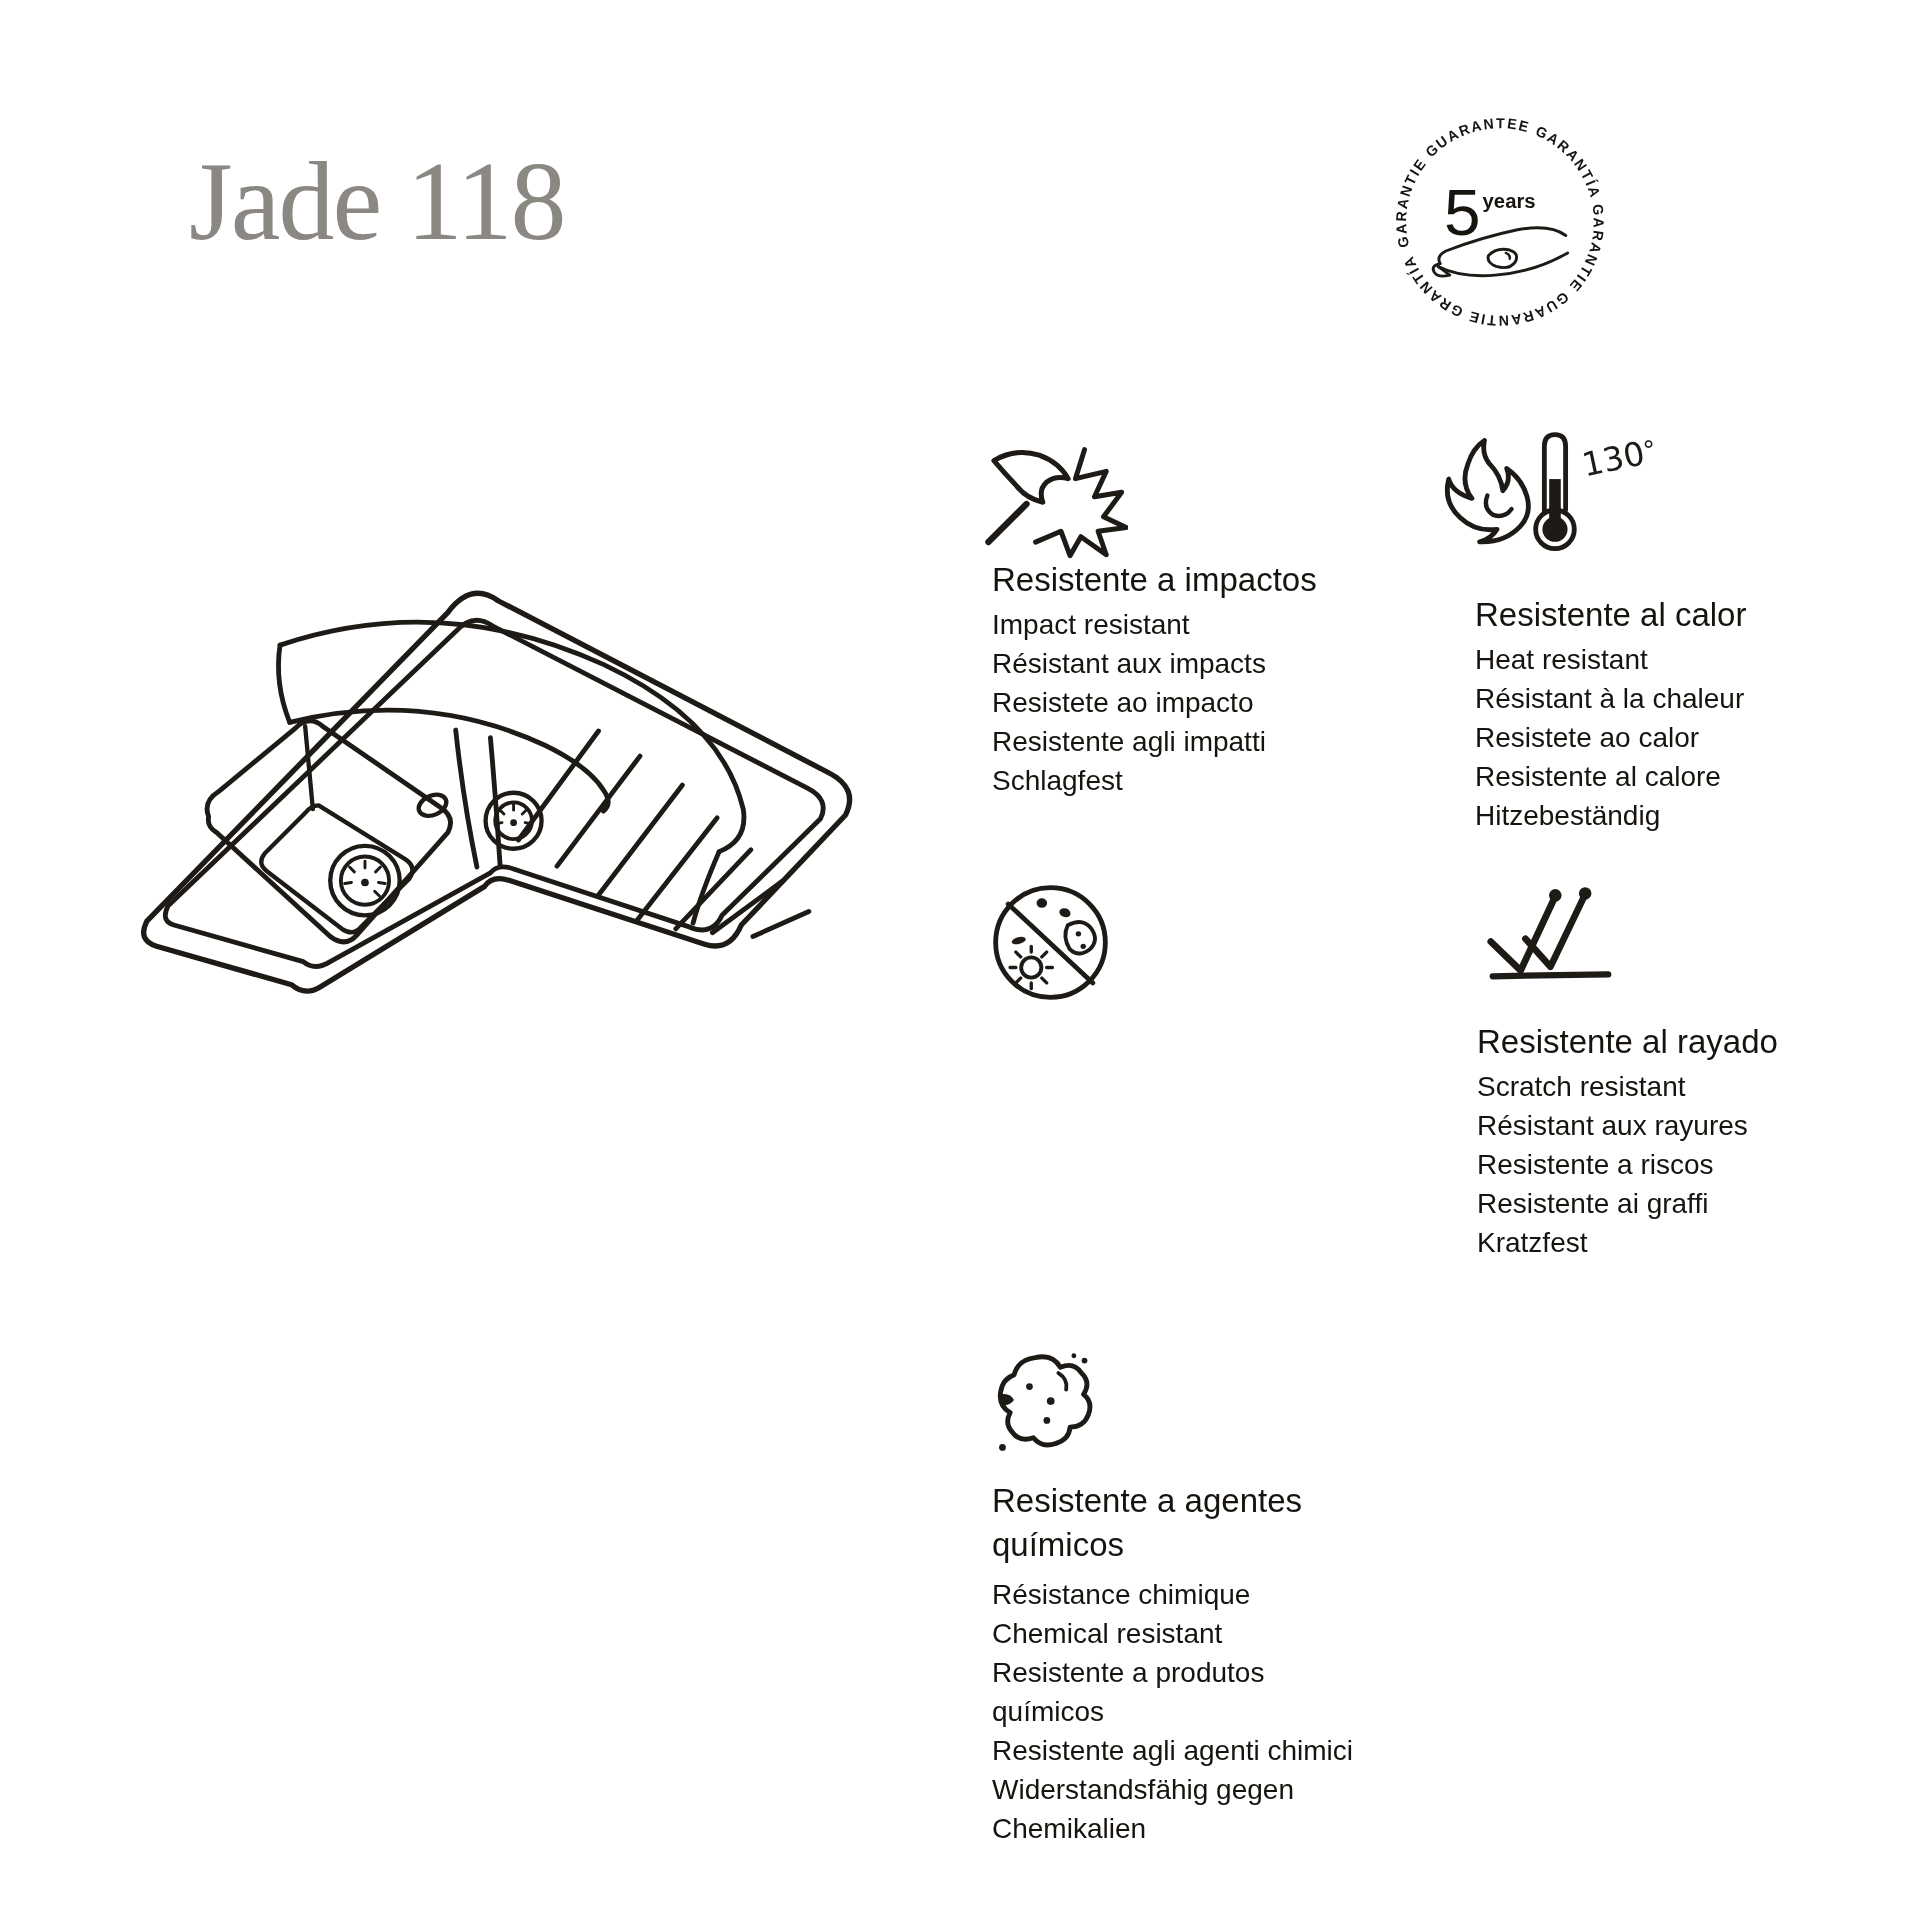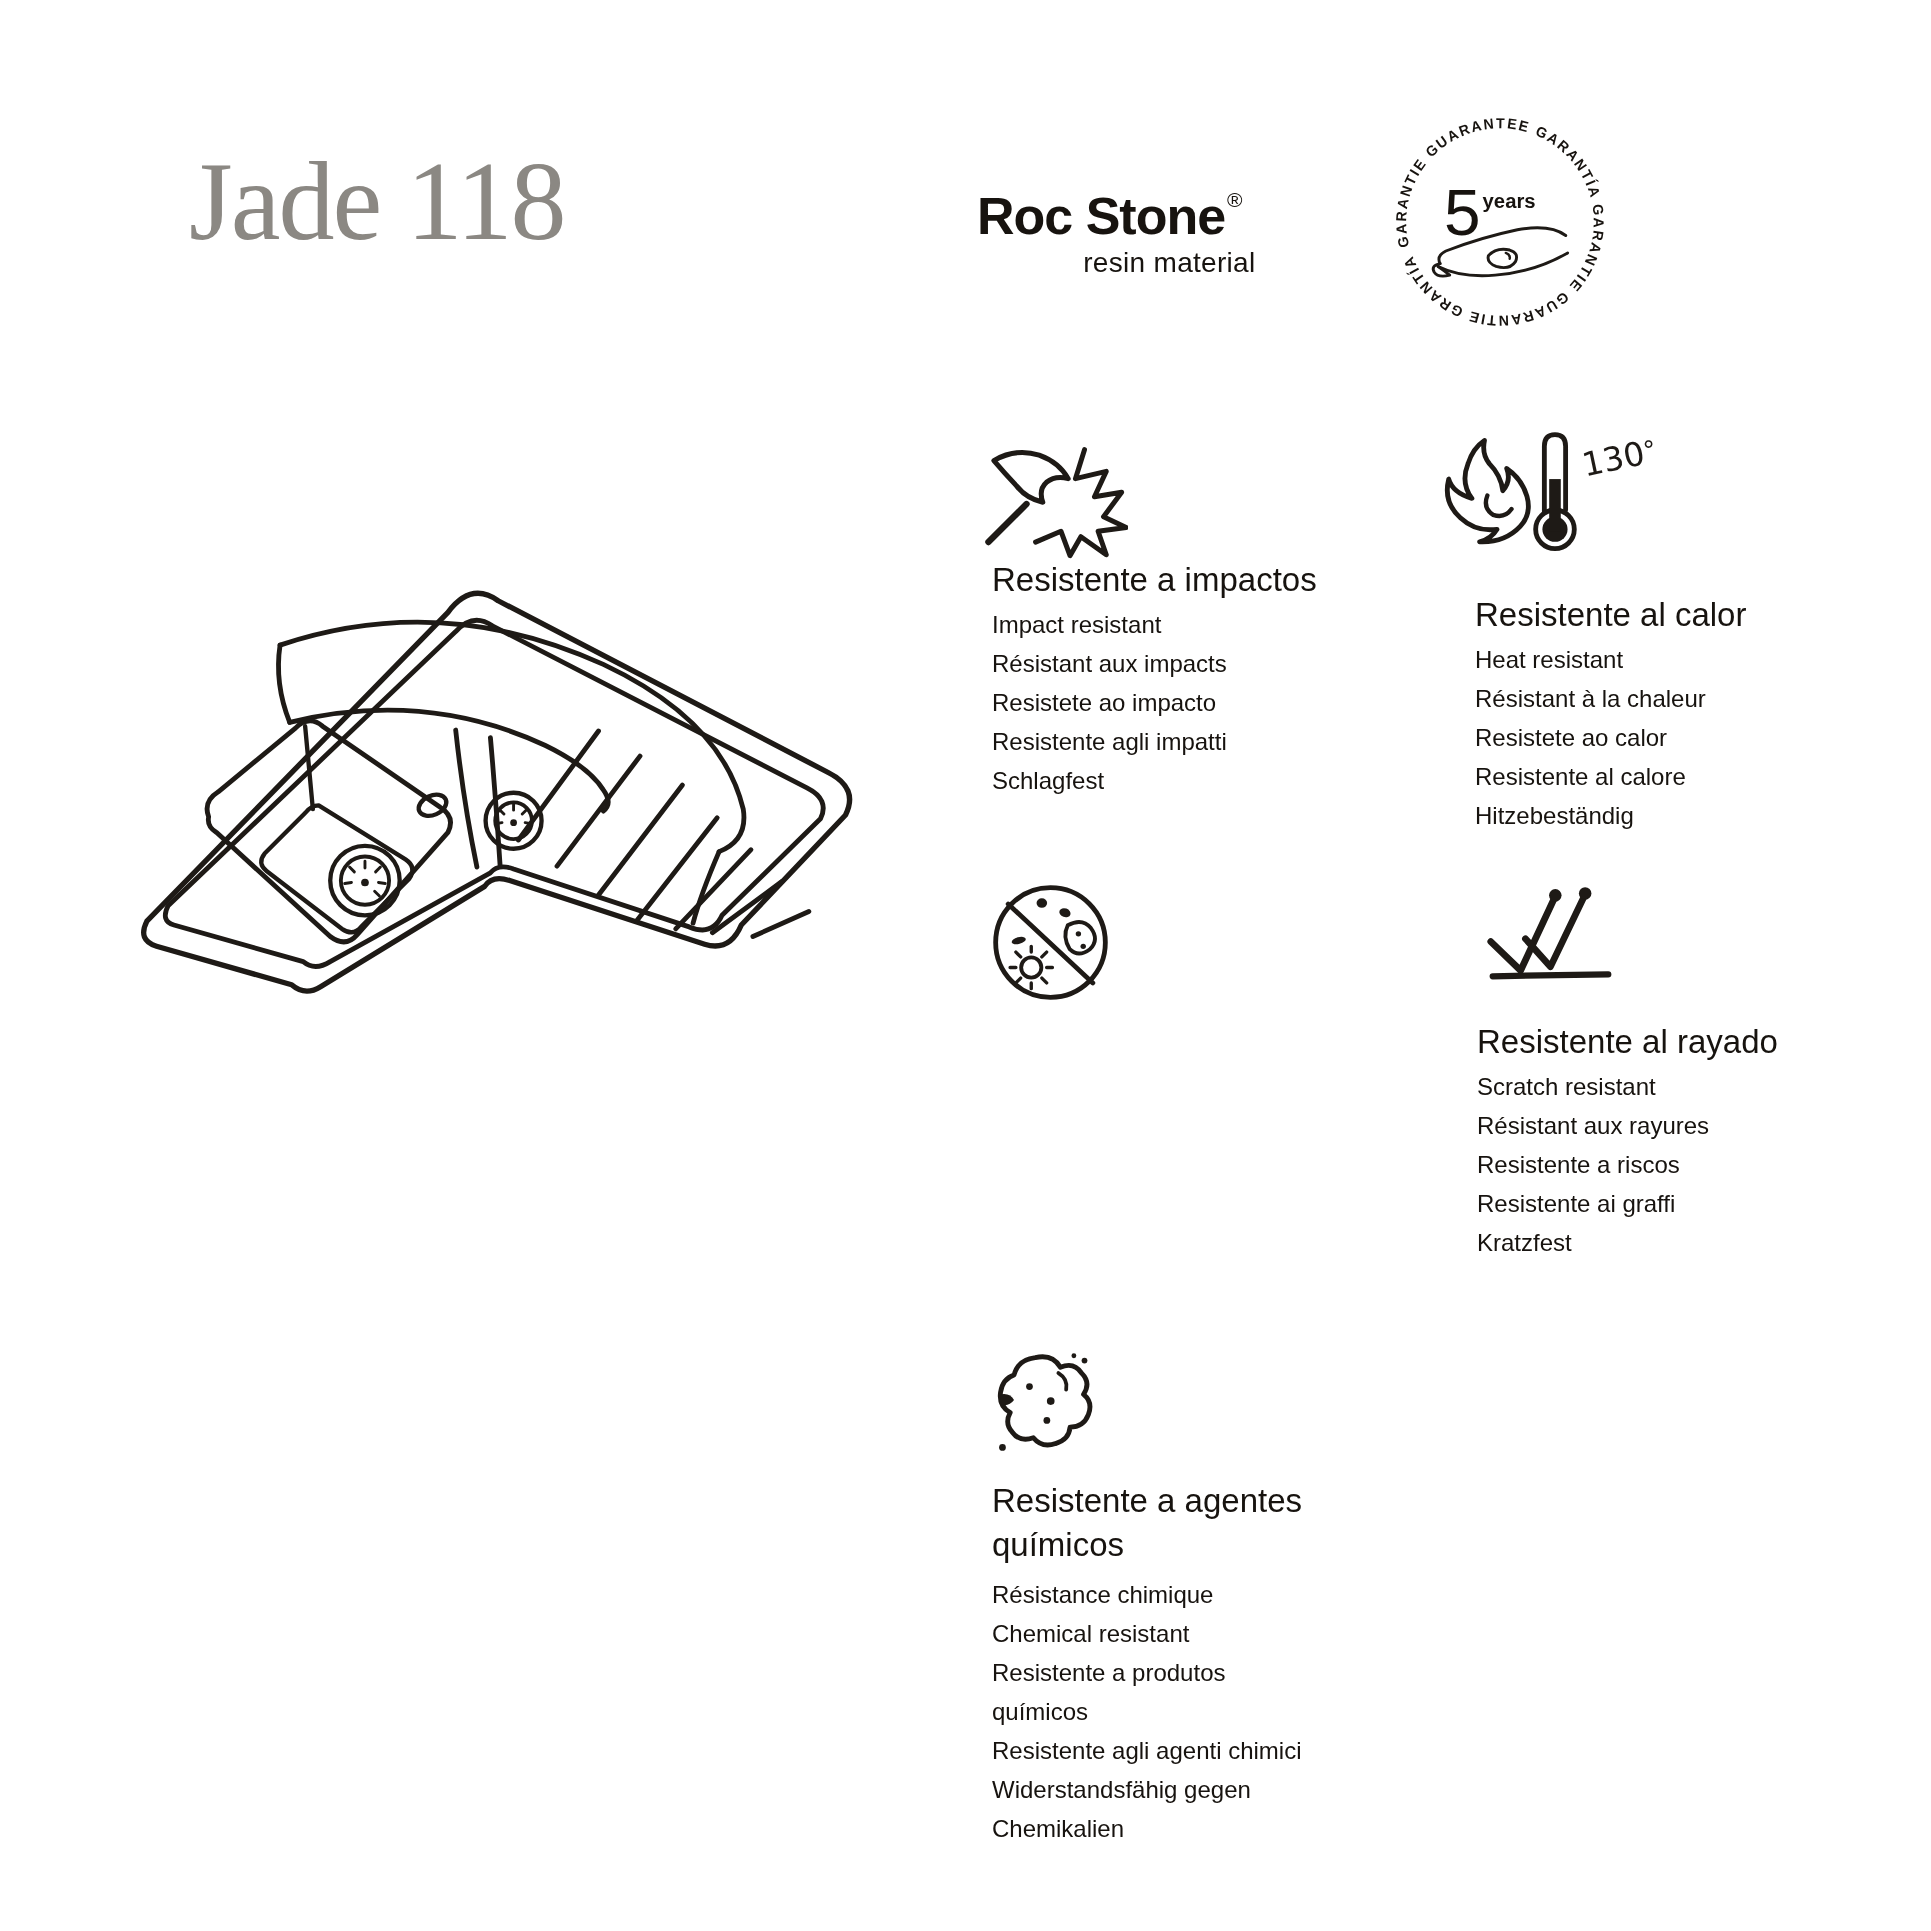--- a/index.html
+++ b/index.html
@@ -16,21 +16,21 @@
   }
 
   .brand { left:977px; top:189px; width:292px; }
   .brand-name { font-size:52px; font-weight:bold; letter-spacing:-1px; line-height:1; white-space:nowrap; }
   .brand-name sup { font-size:21px; font-weight:normal; vertical-align:27px; margin-left:1.9px; }
   .brand-subtitle { font-size:28px; letter-spacing:0.3px; text-align:right; padding-right:13.5px; margin-top:4.8px; }
 
   .feature-text h2 { margin:0 0 5.8px 0; font-size:33px; font-weight:normal; line-height:39px; }
   .feature-text h2.nowrap { white-space:nowrap; }
   .feature-text h2.wrap { max-width:415px; line-height:44px; margin-bottom:7.7px; }
-  .feature-text p { margin:0; font-size:24px; line-height:39px; white-space:nowrap; }
+  .feature-text p { margin:0; font-size:28px; line-height:39px; white-space:nowrap; }
 
   .ft-impact { left:992px; top:560px; }
   .ft-heat { left:1475px; top:595px; }
   .ft-anti { left:998px; top:1033px; }
   .ft-scratch { left:1477px; top:1022px; }
   .ft-chem { left:992px; top:1479px; }
 
   svg .ln { fill:none; stroke:#1e1a16; stroke-linecap:round; stroke-linejoin:round; }
   svg .fl { fill:#1e1a16; stroke:none; }
   .badge-ring { font-family:"Liberation Sans", sans-serif; font-size:15px; font-weight:bold; letter-spacing:2px; fill:#17130f; }
@@ -38,24 +38,20 @@
   .badge-years { font-family:"Liberation Sans", sans-serif; font-size:21px; font-weight:bold; fill:#17130f; }
   .deg-text { font-family:"DejaVu Sans", sans-serif; font-size:34px; fill:#1e1a16; }
 </style>
 </head>
 <body>
 
 <div class="canvas">
 
   <h1 class="abs page-title">Jade 118</h1>
 
-  <div class="abs brand">
-    <div class="brand-name"><span>Roc Stone</span><sup>®</sup></div>
-    <div class="brand-subtitle">resin material</div>
-  </div>
 
   <svg class="abs" style="left:1384px; top:106px;" width="232" height="232" viewBox="0 0 240 240">
     <defs>
       <path id="ring-path" d="M 26.3 145.1 A 97 97 0 1 1 213.7 94.9 A 97 97 0 1 1 26.3 145.1"></path>
     </defs>
     <text class="badge-ring">
       <textPath href="#ring-path" startOffset="0" textLength="600" lengthAdjust="spacingAndGlyphs">GARANTIE  GUARANTEE  GARANTÍA  GARANTIE  GUARANTIE  GRANTÍA</textPath>
     </text>
     <text class="badge-num" x="62" y="133">5</text>
     <text class="badge-years" x="102" y="105">years</text>

